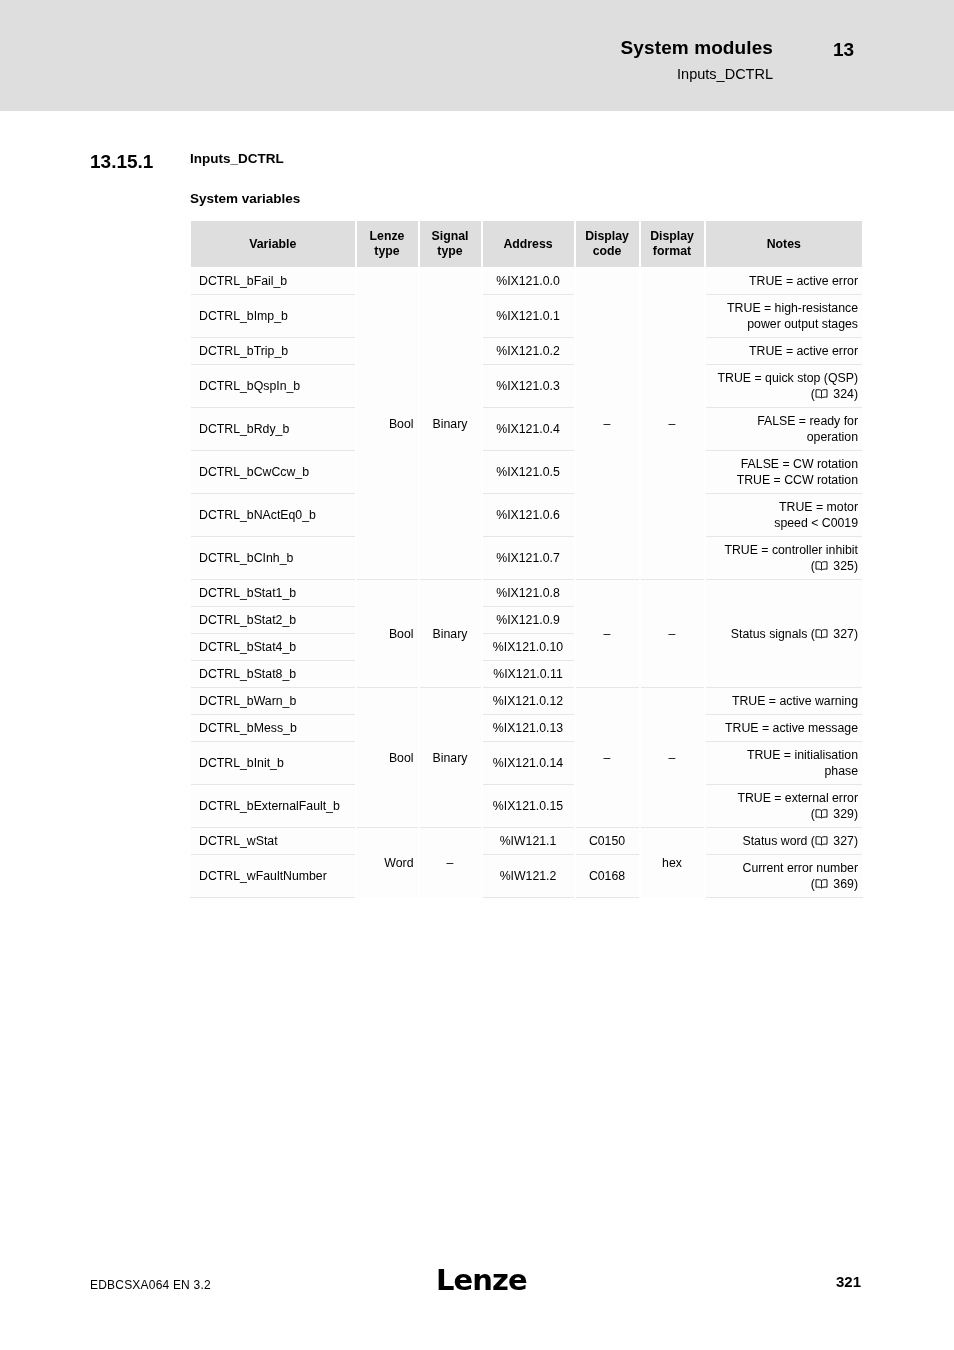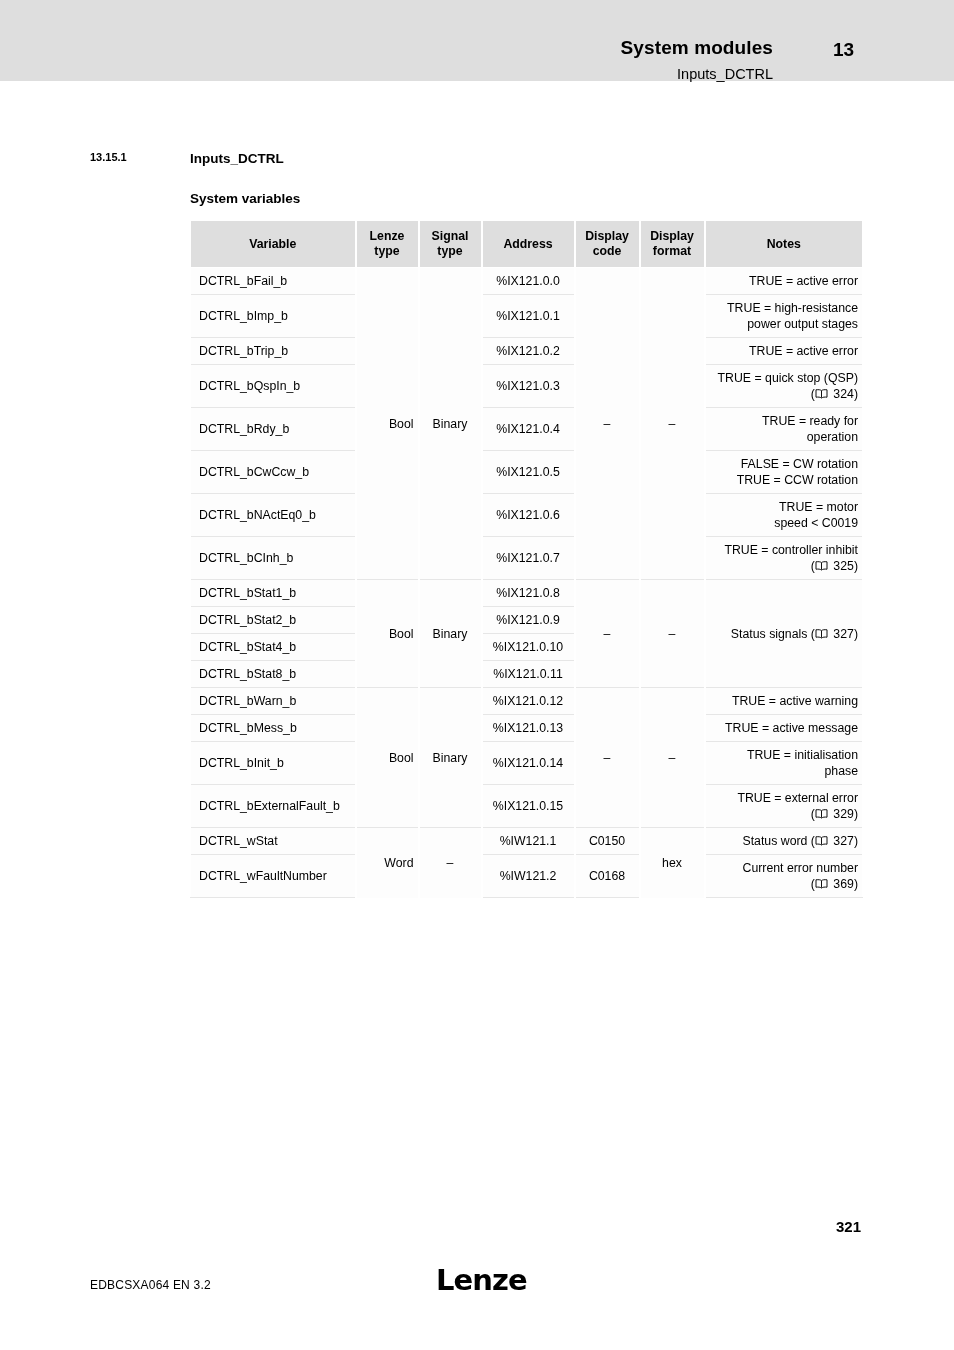--- a/index.html
+++ b/index.html
@@ -15,21 +15,21 @@
     color: #000000;
     overflow: hidden;
   }
 
   
   .header-band {
     position: absolute;
     left: 0;
     top: 0;
     width: 954px;
-    height: 81px;
+    height: 111px;
     background: #dedede;
   }
   .header-inner {
     position: absolute;
     right: 181px;
     top: 36px;
     text-align: right;
     width: 500px;
   }
   .header-title {
@@ -55,21 +55,21 @@
     top: 39px;
     font-size: 19px;
     font-weight: bold;
   }
 
   
   .section-number {
     position: absolute;
     left: 90px;
     top: 151px;
-    font-size: 11px;
+    font-size: 19px;
     font-weight: bold;
   }
   .section-title {
     position: absolute;
     left: 190px;
     top: 151px;
     font-size: 13.5px;
     font-weight: bold;
   }
   .subsection-title {
@@ -161,21 +161,21 @@
     left: 436px;
     top: 1263px;
     font-size: 29px;
     font-weight: bold;
     letter-spacing: -0.9px;
     font-family: "DejaVu Sans", sans-serif;
   }
   .footer-page {
     position: absolute;
     left: 836px;
-    top: 1218px;
+    top: 1273px;
     font-size: 15px;
     font-weight: bold;
   }
 </style>
 </head>
 <body>
 
 <div class="header-band">
   <div class="header-inner">
     <div class="header-title">System modules</div>
@@ -263,21 +263,21 @@
         <span class="nowrap">(<span class="book-icon"><svg width="13" height="10" viewBox="0 0 13 10">
                 <path d="M6.5 1.6C5.3 0.7 3.6 0.5 1 0.8v7.4c2.4-0.3 4.1-0.1 5.5 0.8 1.4-0.9 3.1-1.1 5.5-0.8V0.8C9.4 0.5 7.7 0.7 6.5 1.6z" fill="none" stroke="#111" stroke-width="1"></path>
                 <line x1="6.5" y1="1.8" x2="6.5" y2="8.7" stroke="#111" stroke-width="1"></line>
               </svg></span> <span>324</span>)</span>
       </td>
     </tr>
     <tr>
       <td class="c-var">DCTRL_bRdy_b</td>
       <td class="c-addr">%IX121.0.4</td>
       <td class="c-notes">
-        <span>TRUE = ready for</span><br>
+        <span>FALSE = ready for</span><br>
         <span>operation</span>
       </td>
     </tr>
     <tr>
       <td class="c-var">DCTRL_bCwCcw_b</td>
       <td class="c-addr">%IX121.0.5</td>
       <td class="c-notes">
         <span>FALSE = CW rotation</span><br>
         <span>TRUE = CCW rotation</span>
       </td>

